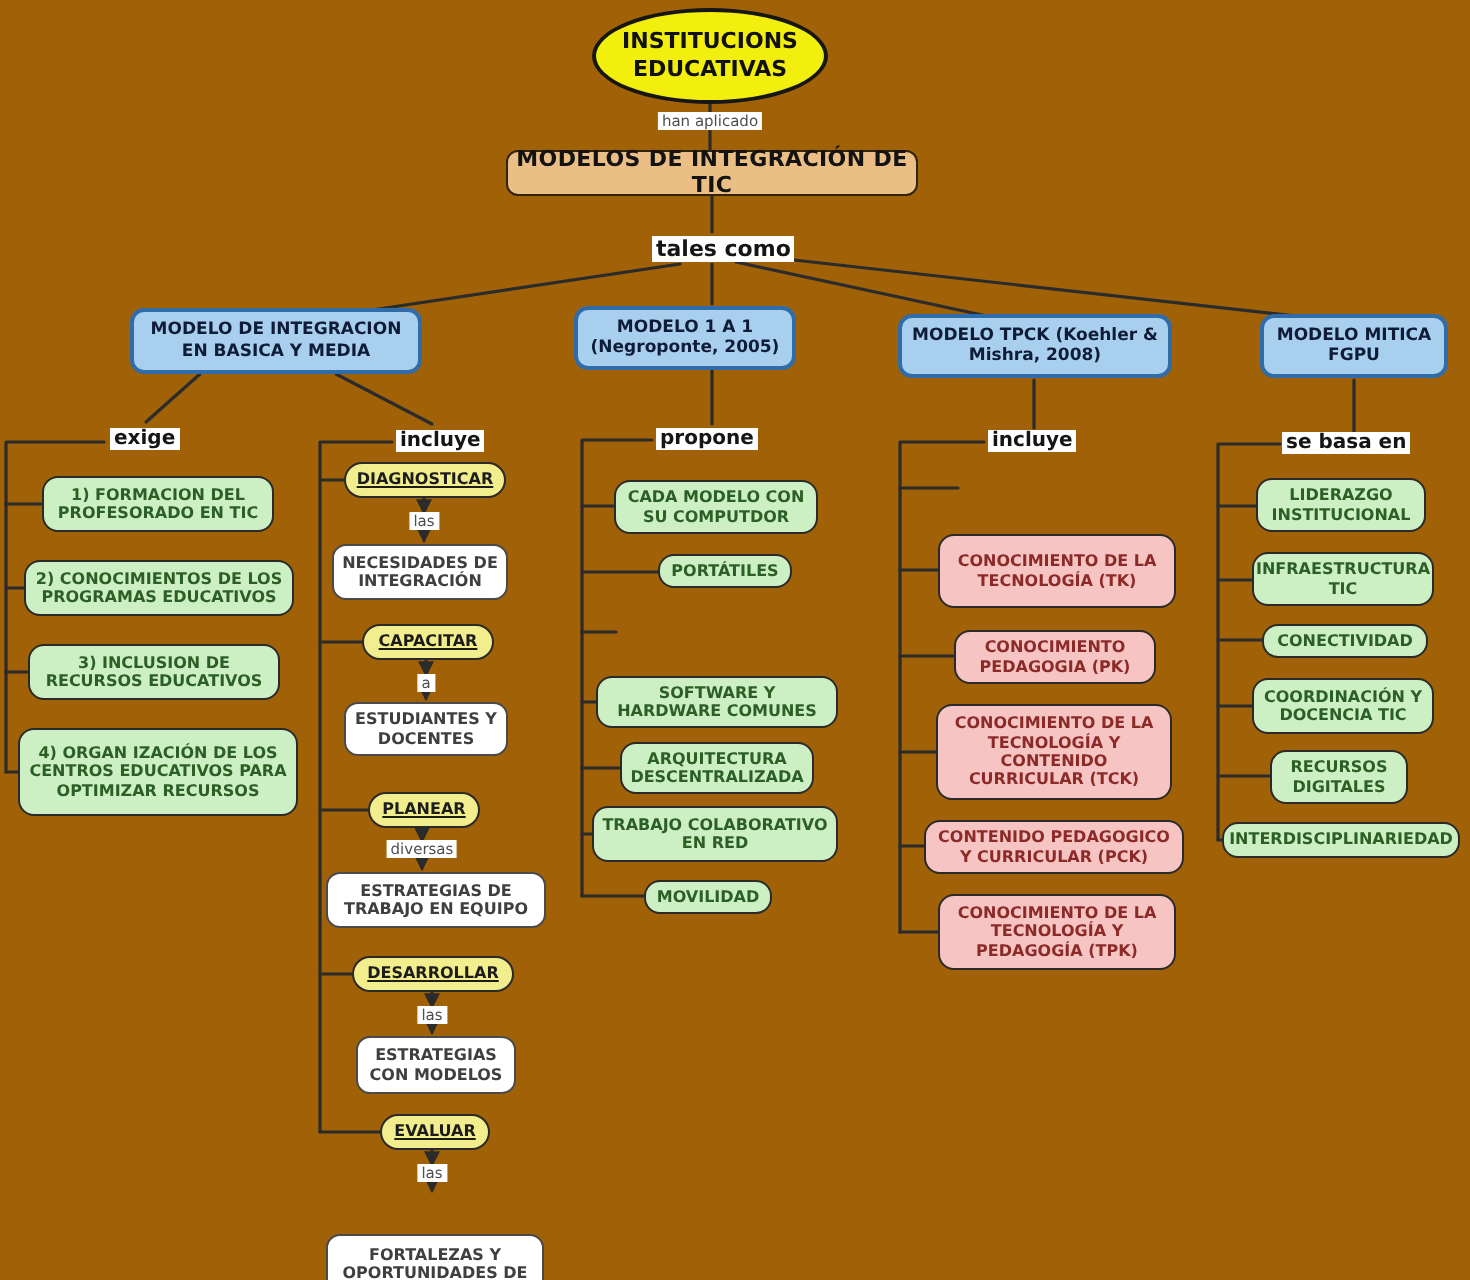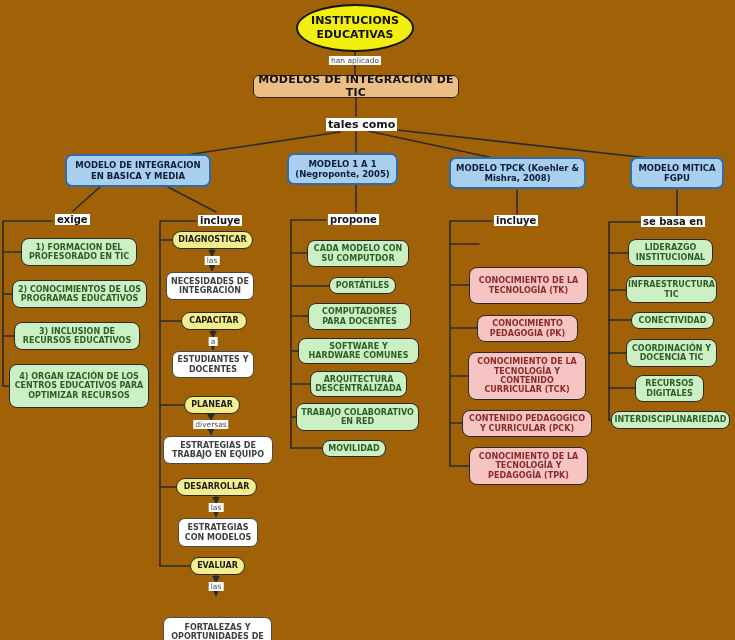--- a/index.html
+++ b/index.html
@@ -9,21 +9,21 @@
   .n{position:absolute;box-sizing:border-box;display:flex;align-items:center;justify-content:center;
      text-align:center;font-weight:bold;line-height:1.18;padding:1px 3px;z-index:1;
      border:1.6px solid #2a2a2a;border-radius:8px;font-size:8px;}
   .ellipse{background:#f2ee0d;border:2.4px solid #161616;border-radius:50%;
            font-size:11px;color:#111;line-height:1.25;z-index:1;}
   .orange{background:#ebbe85;border:1.8px solid #30240e;border-radius:6px;
           font-size:11px;color:#131313;letter-spacing:.2px;}
   .blue{background:#a9cfee;border:2px solid #2f6ca8;border-radius:7px;color:#0e1c38;font-size:8.5px;}
   .green{background:#cdefc4;color:#2c5f25;}
   .pink{background:#f6c5c3;color:#8c2a28;}
-  .act{background:#f2ee8e;color:#1c1c1c;border-radius:9px;}
+  .act{background:#f2ee8e;color:#1c1c1c;border-radius:9px;text-decoration:underline;}
   .white{background:#ffffff;border-color:#4a4a4a;color:#3f3f3f;border-radius:7px;}
   .conn{position:absolute;z-index:2;font-size:10px;font-weight:bold;color:#151515;
         background:#ffffff;padding:0 2px;white-space:nowrap;}
   .lw{position:absolute;z-index:2;font-size:7.5px;color:#4e4e4e;background:#ffffff;
       padding:0 2px;white-space:nowrap;transform:translateX(-50%);}
 </style>
 </head>
 <body>
 
 <div class="stage">
@@ -133,21 +133,20 @@
   <div class="n white" style="left:163px;top:436px;width:110px;height:28px">ESTRATEGIAS DE TRABAJO EN EQUIPO</div>
   <div class="n act" style="left:176px;top:478px;width:81px;height:18px">DESARROLLAR</div>
   <div class="lw" style="left:216px;top:503px">las</div>
   <div class="n white" style="left:178px;top:518px;width:80px;height:29px">ESTRATEGIAS CON MODELOS</div>
   <div class="n act" style="left:190px;top:557px;width:55px;height:18px">EVALUAR</div>
   <div class="lw" style="left:216px;top:582px">las</div>
   <div class="n white" style="left:163px;top:617px;width:109px;height:40px">FORTALEZAS Y OPORTUNIDADES DE DE MEJORA</div>
 
   <div class="n green" style="left:307px;top:240px;width:102px;height:27px">CADA MODELO CON SU COMPUTDOR</div>
   <div class="n green" style="left:329px;top:277px;width:67px;height:17px">PORTÁTILES</div>
-  <div class="n green" style="left:308px;top:303px;width:103px;height:27px">COMPUTADORES PARA DOCENTES</div>
   <div class="n green" style="left:298px;top:338px;width:121px;height:26px">SOFTWARE Y HARDWARE COMUNES</div>
   <div class="n green" style="left:310px;top:371px;width:97px;height:26px">ARQUITECTURA DESCENTRALIZADA</div>
   <div class="n green" style="left:296px;top:403px;width:123px;height:28px">TRABAJO COLABORATIVO EN RED</div>
   <div class="n green" style="left:322px;top:440px;width:64px;height:17px">MOVILIDAD</div>
 
   <div class="n pink" style="left:469px;top:267px;width:119px;height:37px">CONOCIMIENTO DE LA TECNOLOGÍA (TK)</div>
   <div class="n pink" style="left:477px;top:315px;width:101px;height:27px">CONOCIMIENTO PEDAGOGIA (PK)</div>
   <div class="n pink" style="left:462px;top:410px;width:130px;height:27px">CONTENIDO PEDAGOGICO Y CURRICULAR (PCK)</div>
   <div class="n pink" style="left:468px;top:352px;width:118px;height:48px">CONOCIMIENTO DE LA TECNOLOGÍA Y CONTENIDO CURRICULAR (TCK)</div>
   <div class="n green" style="left:628px;top:239px;width:85px;height:27px">LIDERAZGO INSTITUCIONAL</div>

